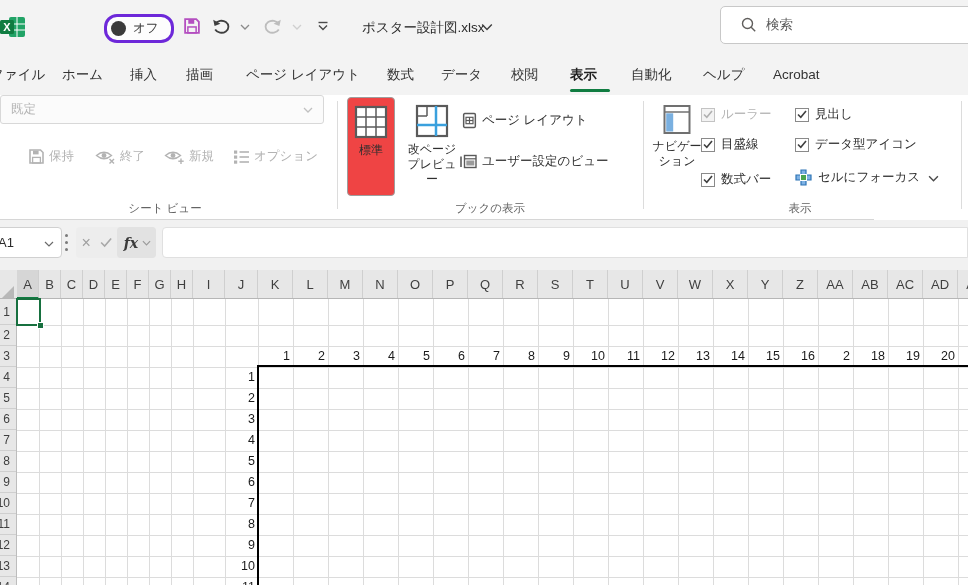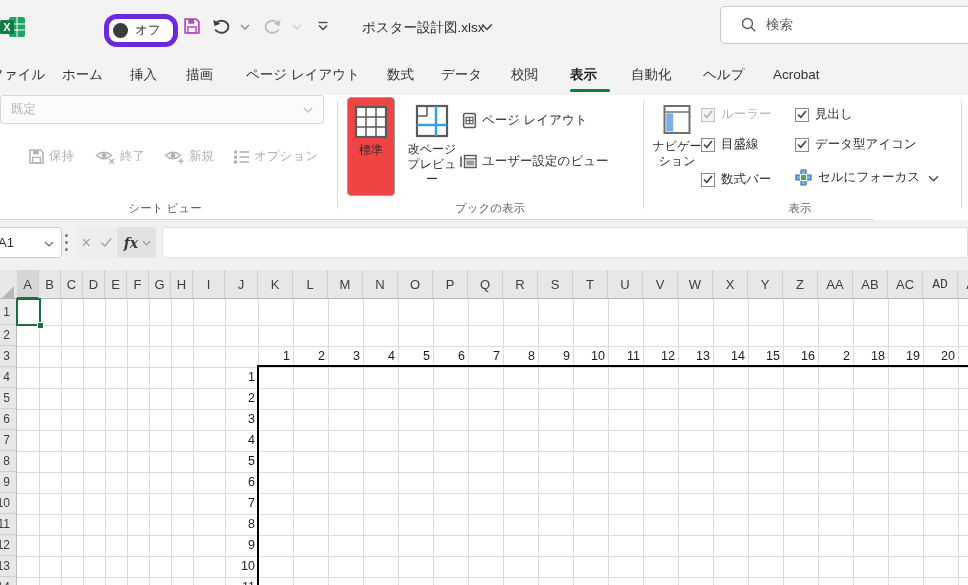--- a/index.html
+++ b/index.html
@@ -6,21 +6,21 @@
   body{
     width:968px;height:585px;overflow:hidden;position:relative;
     background:#fff;
     font-family:"Liberation Sans","DejaVu Sans",sans-serif;
     -webkit-font-smoothing:antialiased;
   }
   .abs{position:absolute;}
   
   #titlebar{left:0;top:0;width:968px;height:55px;background:#f3f3f3;}
   .tb-text{font-size:13px;color:#2b2b2b;line-height:55px;}
-  #autosave-toggle{left:104px;top:14px;width:64px;height:23px;border:5px solid #6d28d9;
+  #autosave-toggle{left:104px;top:14px;width:64px;height:23px;border:3px solid #6d28d9;
     border-radius:13px;background:#fdfdfd;display:flex;align-items:center;cursor:default;}
   #autosave-knob{width:15px;height:15px;border-radius:50%;background:#3b3b3b;margin-left:4px;}
   #autosave-state{font-size:12.5px;color:#3b3b3b;margin-left:7px;}
   #search-box{left:720px;top:6px;width:260px;height:36px;background:#fff;
     border:1px solid #c8c8c8;border-radius:5px;display:flex;align-items:center;}
   #search-box span{font-size:13.5px;color:#5a5a5a;margin-left:9px;}
   
   #tabrow{left:0;top:55px;width:968px;height:40px;background:#f3f3f3;}
   .rtab{position:absolute;top:0;height:40px;line-height:40px;font-size:13.5px;color:#333;white-space:nowrap;cursor:default;}
   .rtab.sel{font-weight:bold;color:#212121;}
@@ -349,21 +349,21 @@
     <div class="col-h" style="left: 573px; width: 35px;">T</div>
     <div class="col-h" style="left: 608px; width: 35px;">U</div>
     <div class="col-h" style="left: 643px; width: 35px;">V</div>
     <div class="col-h" style="left: 678px; width: 35px;">W</div>
     <div class="col-h" style="left: 713px; width: 35px;">X</div>
     <div class="col-h" style="left: 748px; width: 35px;">Y</div>
     <div class="col-h" style="left: 783px; width: 35px;">Z</div>
     <div class="col-h" style="left: 818px; width: 35px;">AA</div>
     <div class="col-h" style="left: 853px; width: 35px;">AB</div>
     <div class="col-h" style="left: 888px; width: 35px;">AC</div>
-    <div class="col-h" style="left: 923px; width: 35px; font-family: Liberation Mono, monospace;">AD</div>
+    <div class="col-h" style="left: 923px; width: 35px;">AD</div>
     <div class="col-h" style="left: 958px; width: 35px;">AE</div>
     <div style="position: absolute; left: 0px; top: 28px; width: 968px; height: 1px; background: rgb(182, 182, 182);"></div>
     <div class="row-h" style="top: 29px; height: 26px; line-height: 26px;">1</div>
     <div class="row-h" style="top: 55px; height: 21px; line-height: 21px;">2</div>
     <div class="row-h" style="top: 76px; height: 21px; line-height: 21px;">3</div>
     <div class="row-h" style="top: 97px; height: 21px; line-height: 21px;">4</div>
     <div class="row-h" style="top: 118px; height: 21px; line-height: 21px;">5</div>
     <div class="row-h" style="top: 139px; height: 21px; line-height: 21px;">6</div>
     <div class="row-h" style="top: 160px; height: 21px; line-height: 21px;">7</div>
     <div class="row-h" style="top: 181px; height: 21px; line-height: 21px;">8</div>

